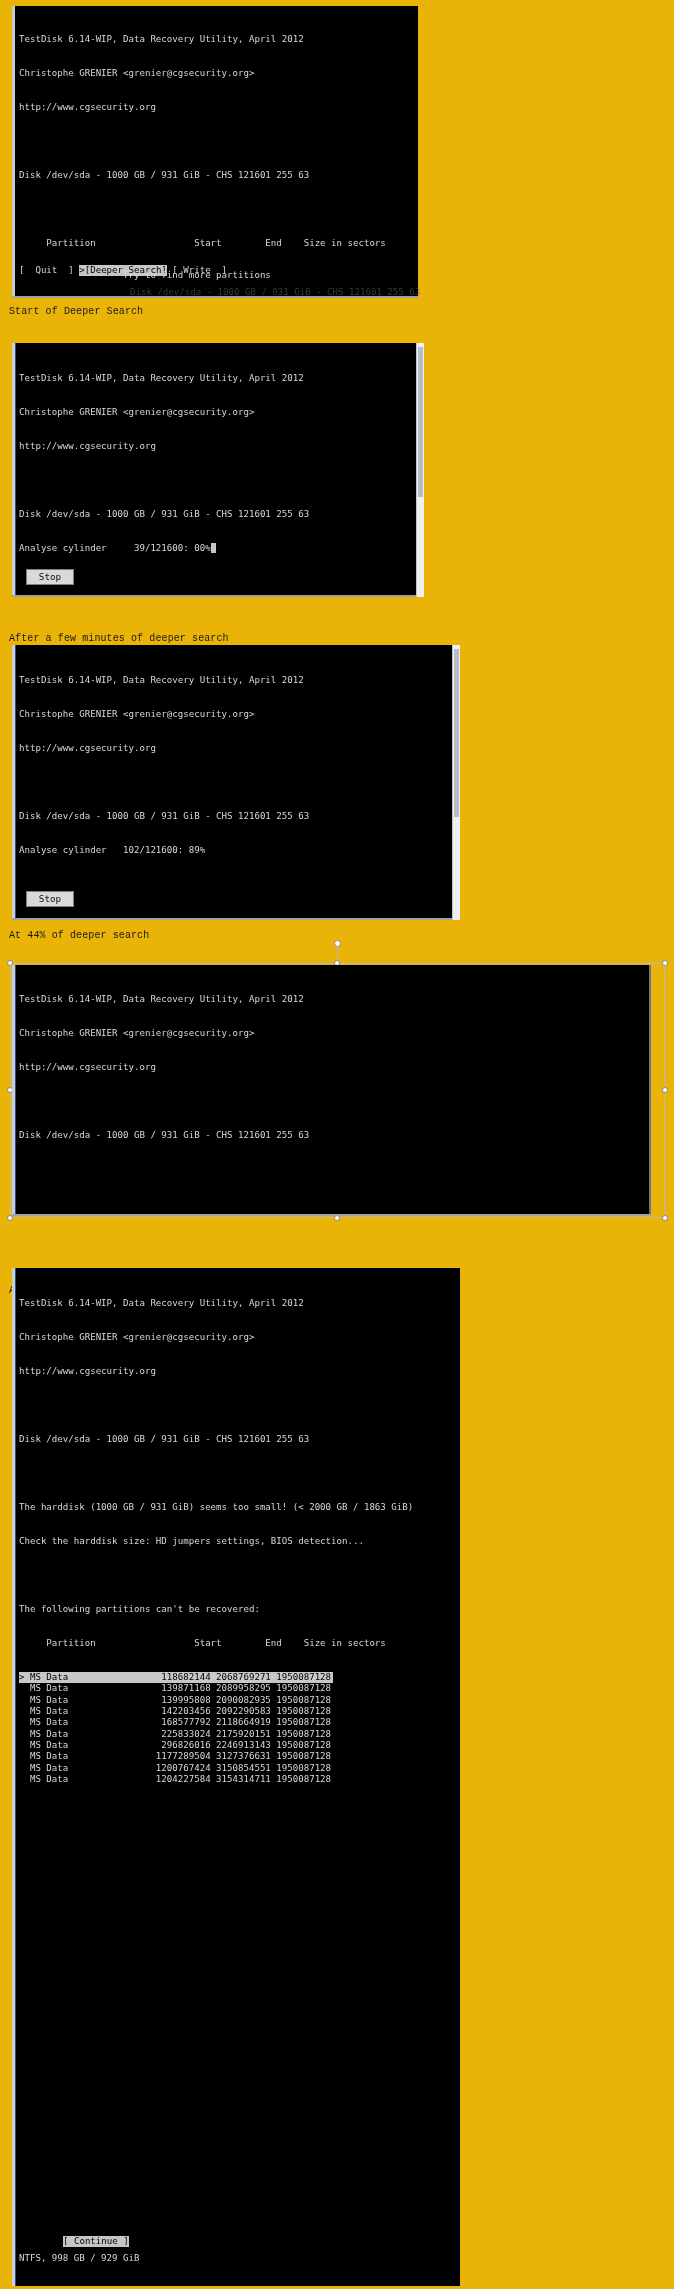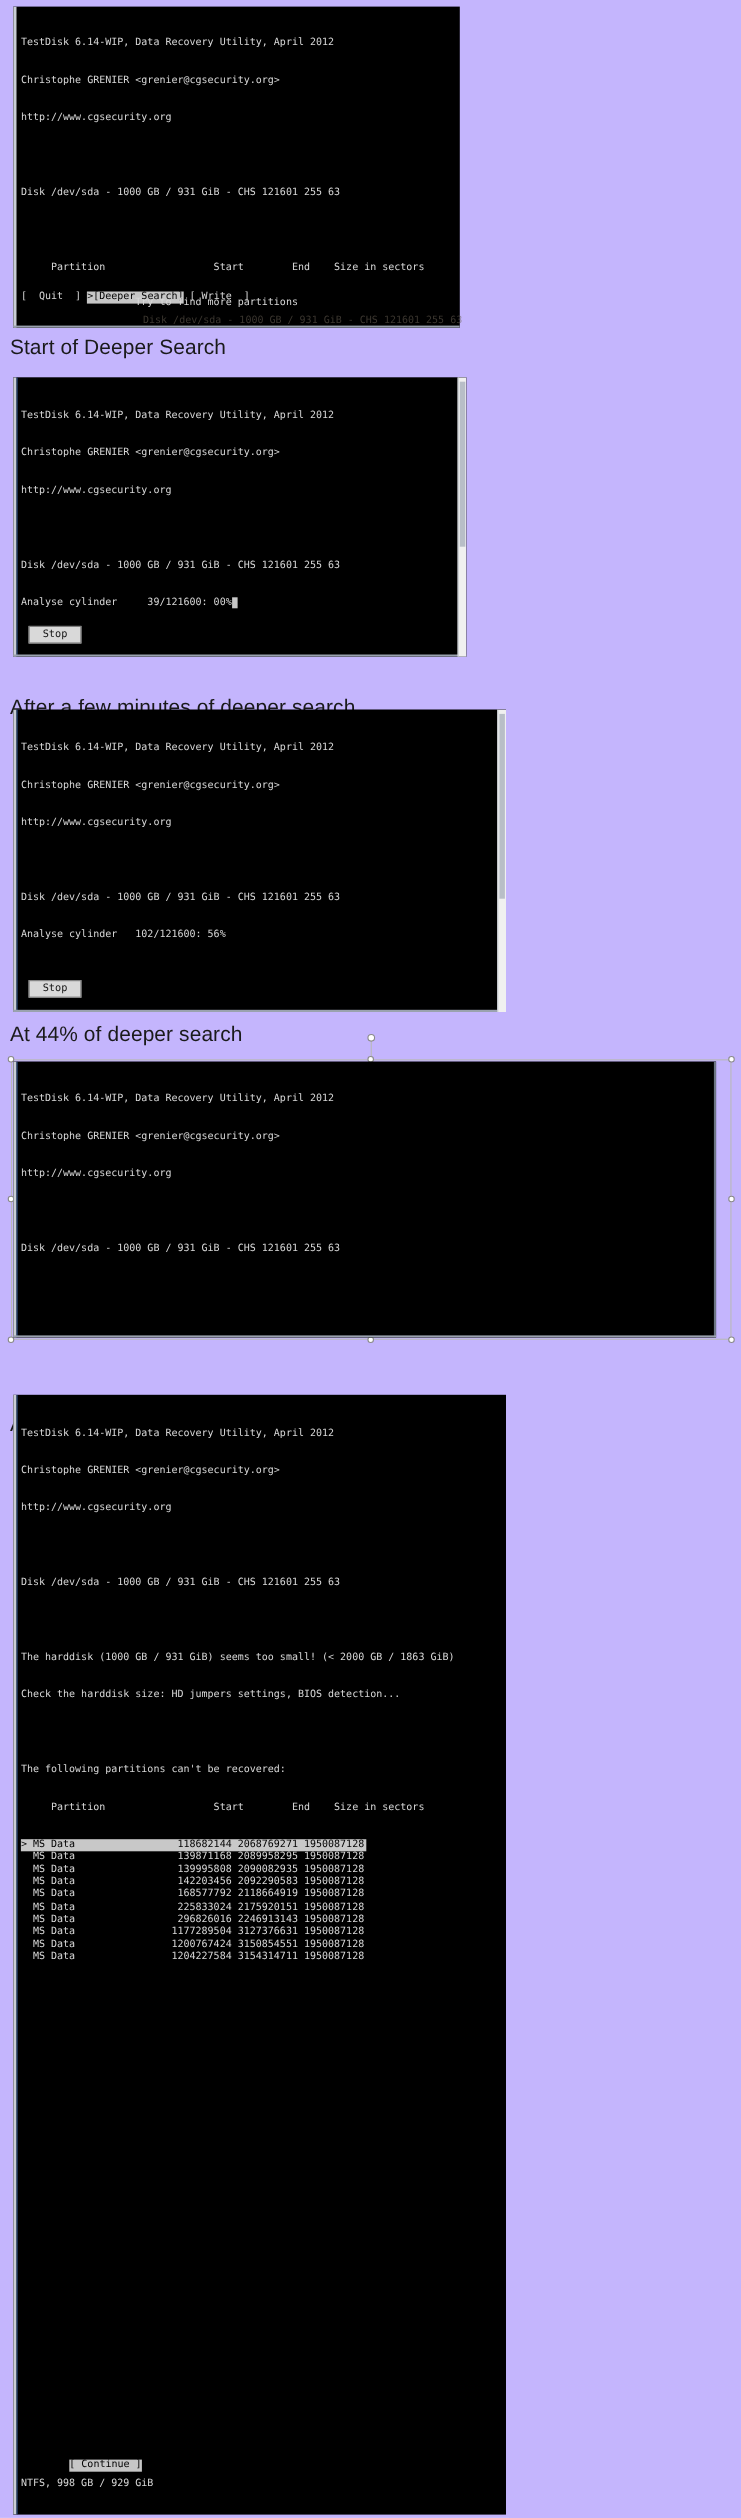--- a/index.html
+++ b/index.html
@@ -13,28 +13,28 @@
     color: #111111;
     width: 674px;
     height: 2289px;
     position: relative;
     overflow: hidden;
   }
   .page {
     position: relative;
     width: 674px;
     height: 2289px;
-    background: #c4b5fd;
+    background: #eab308;
   }
 
   
   .caption {
     position: absolute;
-    font-family: Liberation Sans, sans-serif;
-    font-size: 19px;
+    font-family: Liberation Mono, monospace;
+    font-size: 10px;
     color: #1a1a1a;
     letter-spacing: 0.1px;
     white-space: nowrap;
   }
 
   
   .term {
     position: absolute;
     background: #000000;
     box-sizing: border-box;
@@ -251,21 +251,21 @@
   <div class="term" style="left:12px; top:645px; width:448px; height:275px;">
     <div class="edge-left"></div>
     <div class="edge-left-blue"></div>
     <div class="edge-bottom"></div>
     <div class="term-inner" style="padding-left:7px; padding-top:7px;">
       <div class="term-line">TestDisk 6.14-WIP, Data Recovery Utility, April 2012</div>
       <div class="term-line">Christophe GRENIER &lt;grenier@cgsecurity.org&gt;</div>
       <div class="term-line">http://www.cgsecurity.org</div>
       <div class="term-line blank">&nbsp;</div>
       <div class="term-line">Disk /dev/sda - 1000 GB / 931 GiB - CHS 121601 255 63</div>
-      <div class="term-line">Analyse cylinder   102/121600: 56%</div>
+      <div class="term-line">Analyse cylinder   102/121600: 89%</div>
       <div class="term-line blank">&nbsp;</div>
       <div class="term-line blank">&nbsp;</div>
       
       
       
       
       
       
       
       

